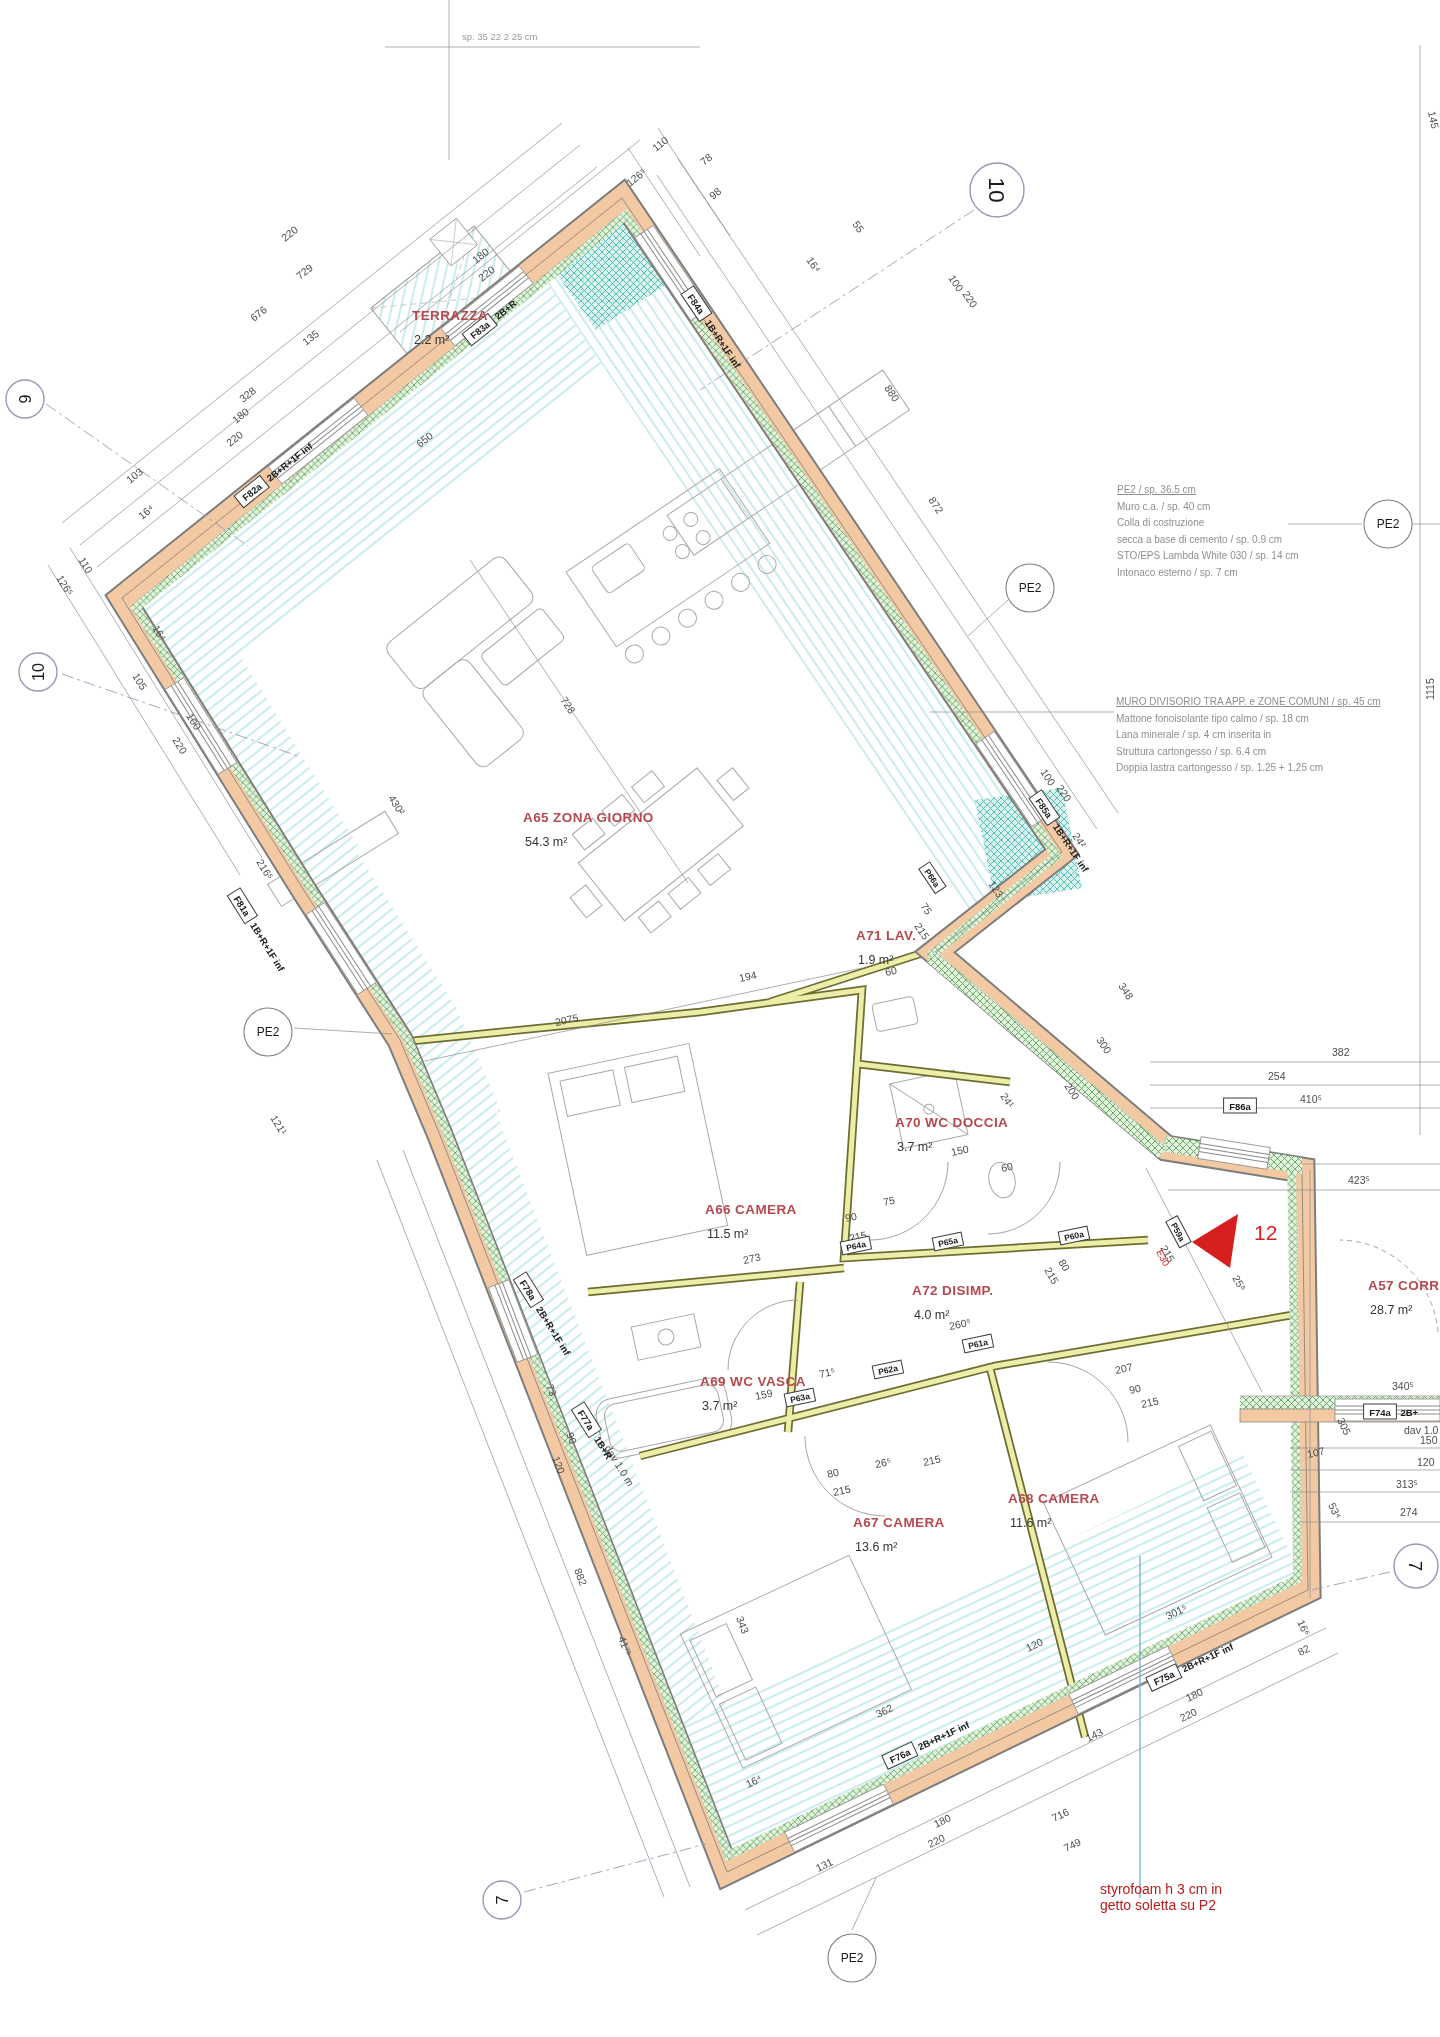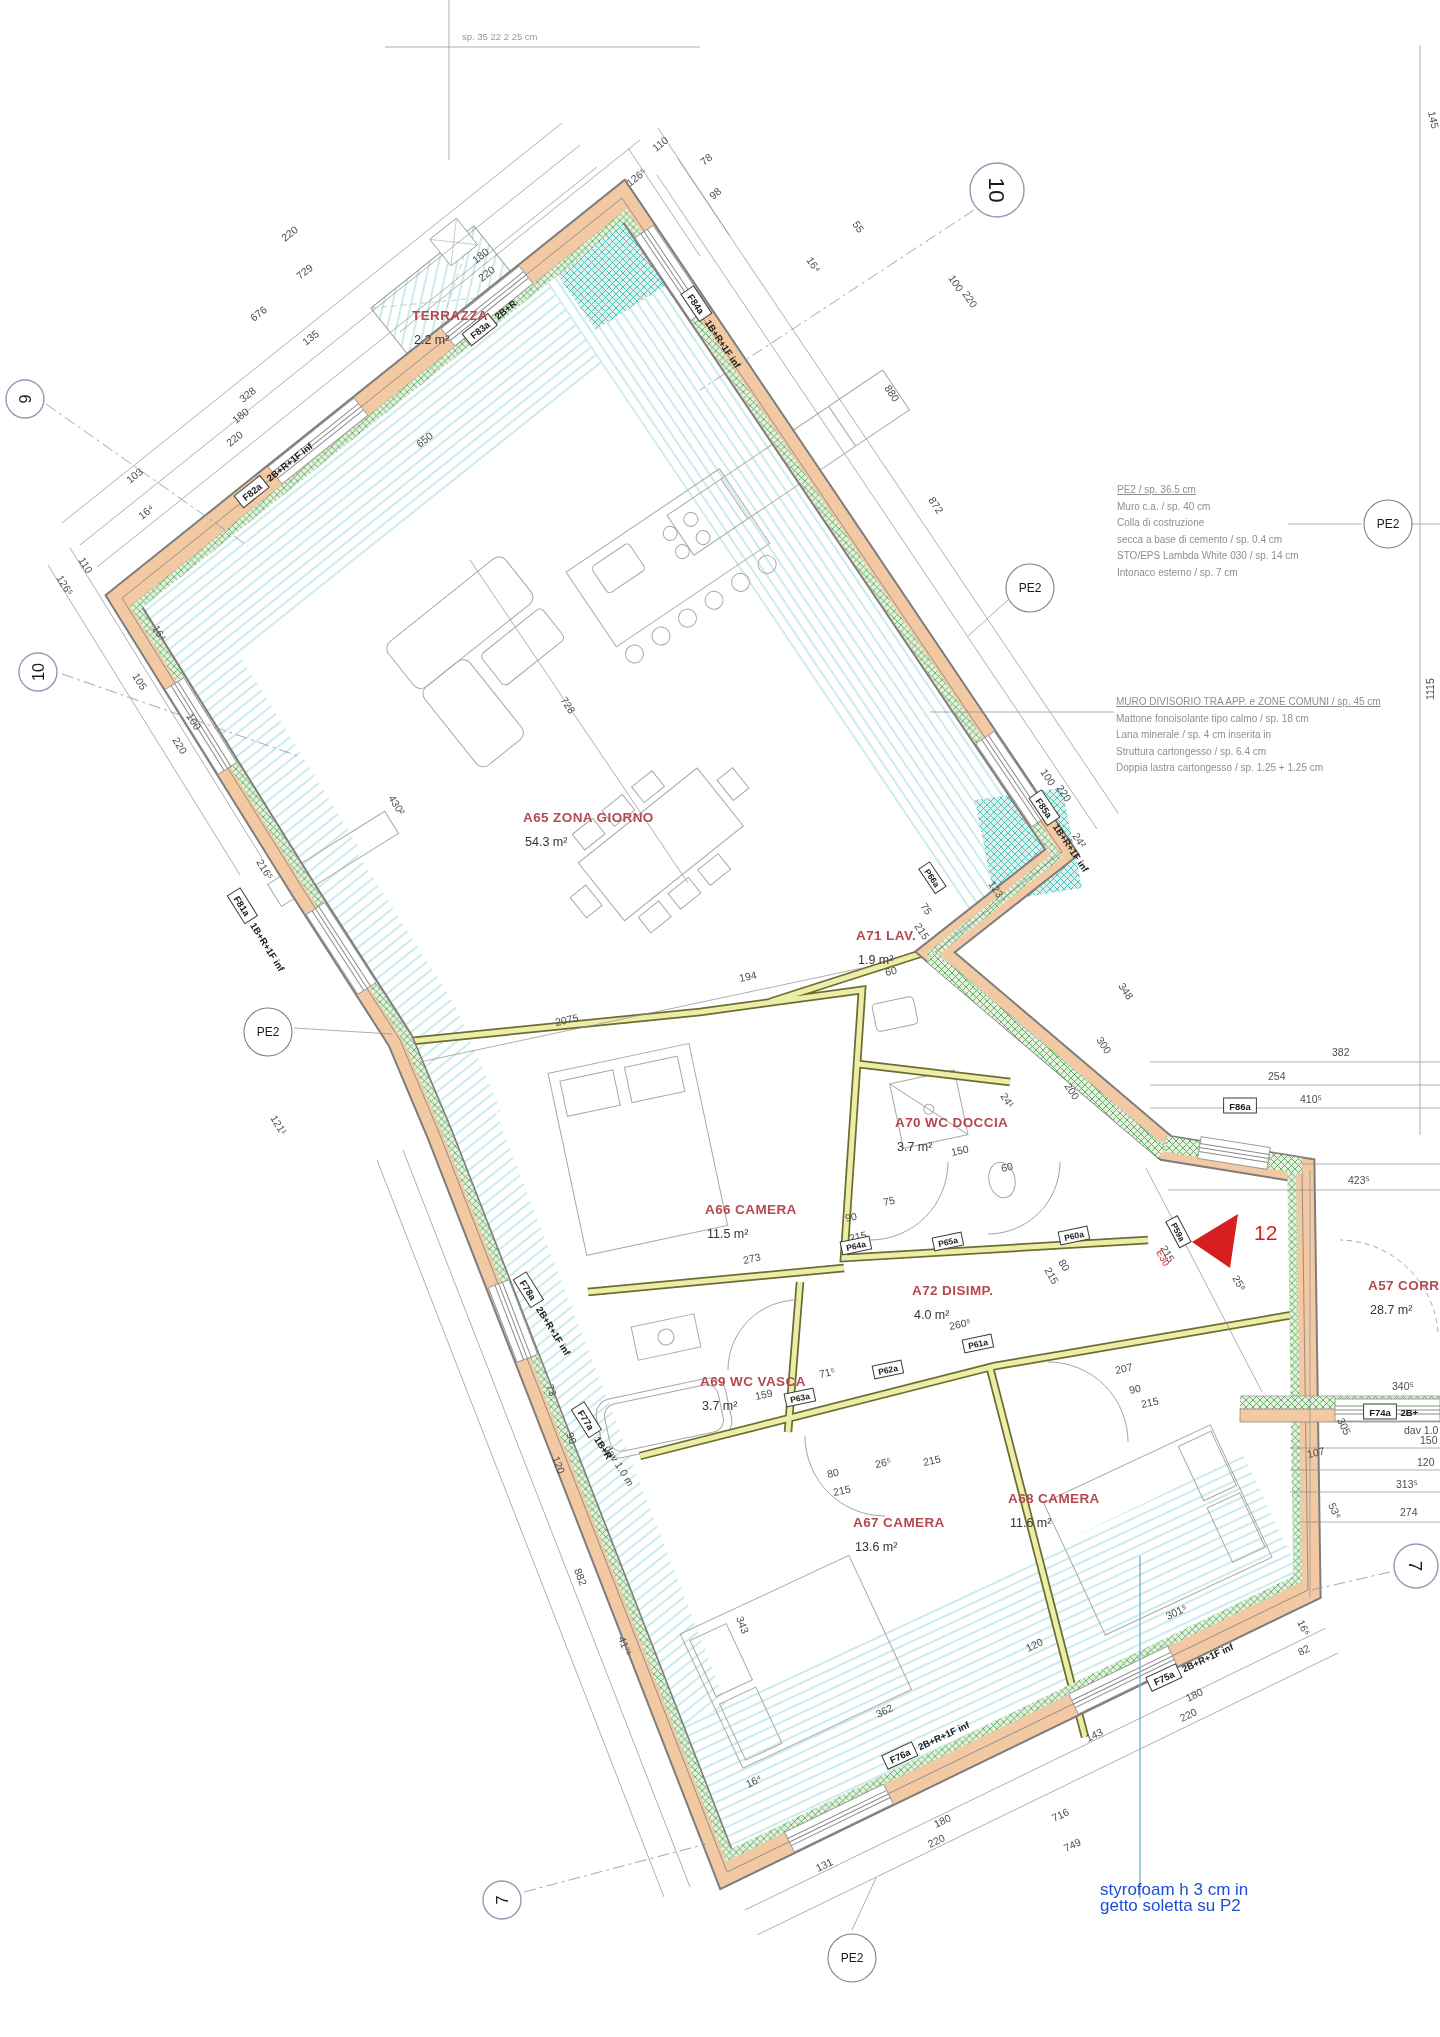--- a/index.html
+++ b/index.html
@@ -11,21 +11,21 @@
   .dtag{font-size:8.5px;font-weight:bold;fill:#1a1a1a;}
   .rname{font-size:13.5px;fill:#b5494f;font-weight:600;letter-spacing:.4px;}
   .rarea{font-size:12.5px;fill:#353535;}
   .bubble{fill:#1a1a1a;font-weight:500;}
   .thin{stroke:#8c8c8c;stroke-width:0.7;}
   .leader{stroke:#9a9ab8;stroke-width:0.9;stroke-dasharray:12 4 3 4;fill:none;}
   .arc{stroke:#9a9a9a;stroke-width:0.9;fill:none;}
   .furn{stroke:#a8a8a8;stroke-width:1;fill:none;}
   .note{position:absolute;font-family:"Liberation Sans",sans-serif;font-size:10px;color:#8f8f8f;line-height:16.5px;white-space:nowrap;}
   .note .hd{text-decoration:underline;}
-  .note-cyan{color:#1d4ed8;font-size:17px;line-height:15.5px;}
+  .note-cyan{color:#b91c1c;font-size:14px;line-height:15.5px;}
   .note-top{position:absolute;font-family:"Liberation Sans",sans-serif;font-size:9.5px;color:#9a9a9a;white-space:nowrap;}
 </style>
 </head>
 <body>
 
 <div id="canvas">
 <svg id="plan" width="1440" height="2037" viewBox="0 0 1440 2037">
   <defs>
     <pattern id="hz1" width="9" height="9" patternUnits="userSpaceOnUse" patternTransform="rotate(-38.6)">
       <rect width="9" height="9" fill="#ffffff"></rect>
@@ -548,21 +548,21 @@
     <text x="1254" y="1240" font-size="21" fill="#d81f1f">12</text>
     <text x="1156" y="1252" font-size="9.5" fill="#d81f1f" transform="rotate(62 1156 1252)">E30</text>
   </g>
 </svg>
 
 <div class="note" style="left:1117px;top:482px;">
   <div class="hd">PE2 / sp. 36.5 cm</div>
   <div>
         <div>Muro c.a. / sp. 40 cm</div>
         <div>Colla di costruzione</div>
-        <div>secca a base di cemento / sp. 0.4 cm</div>
+        <div>secca a base di cemento / sp. 0.9 cm</div>
         <div>STO/EPS Lambda White 030 / sp. 14 cm</div>
         <div>Intonaco esterno / sp. 7 cm</div>
       </div>
 </div>
 
 <div class="note" style="left:1116px;top:694px;">
   <div class="hd">MURO DIVISORIO TRA APP. e ZONE COMUNI / sp. 45 cm</div>
   <div>
         <div>Mattone fonoisolante tipo calmo / sp. 18 cm</div>
         <div>Lana minerale / sp. 4 cm inserita in</div>

